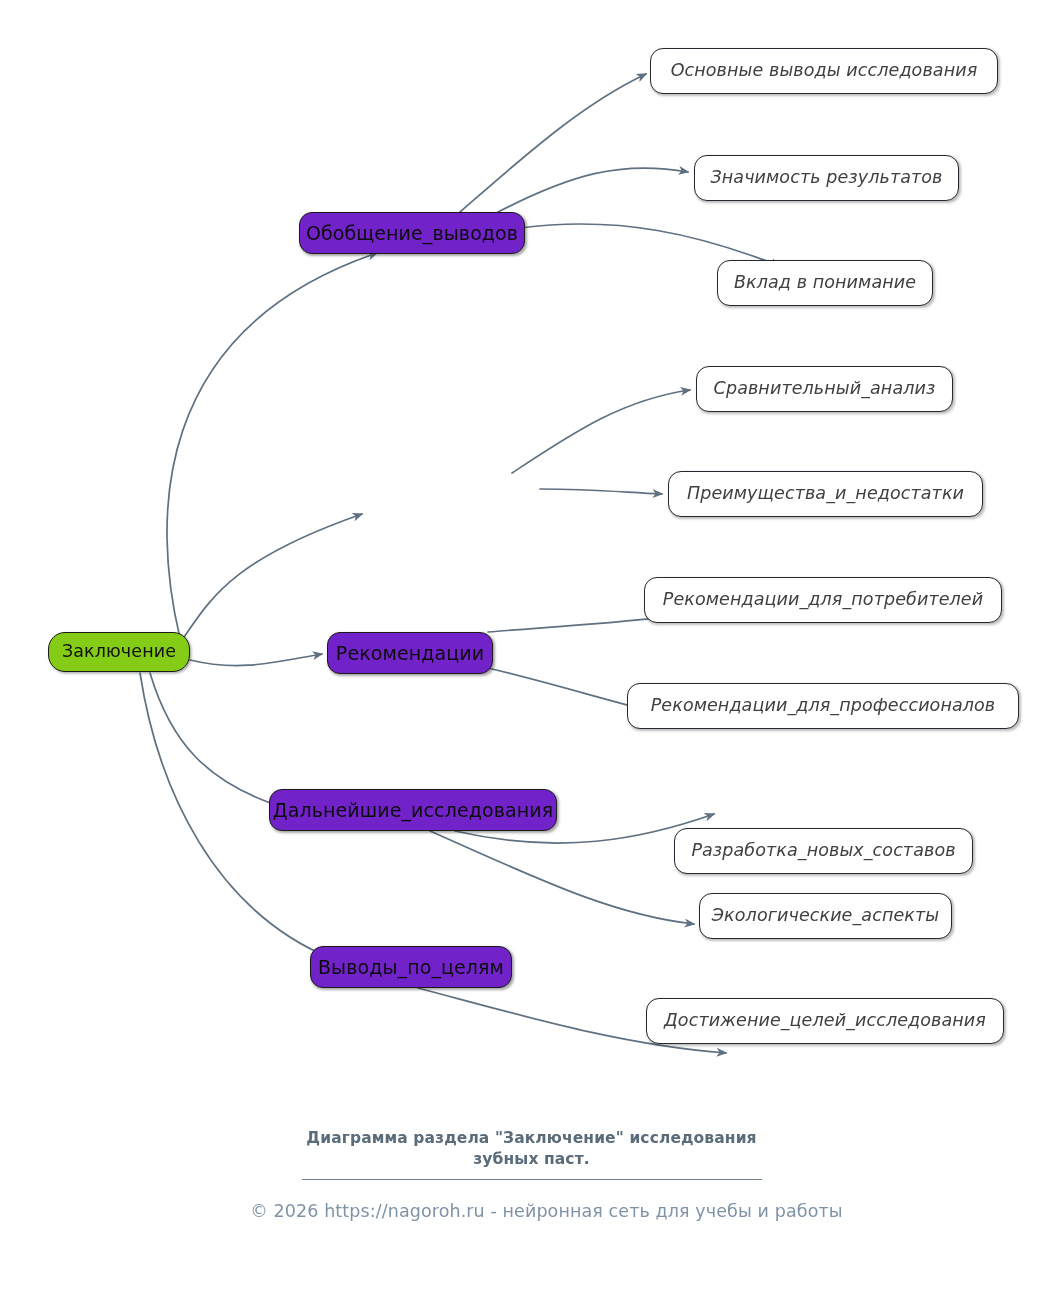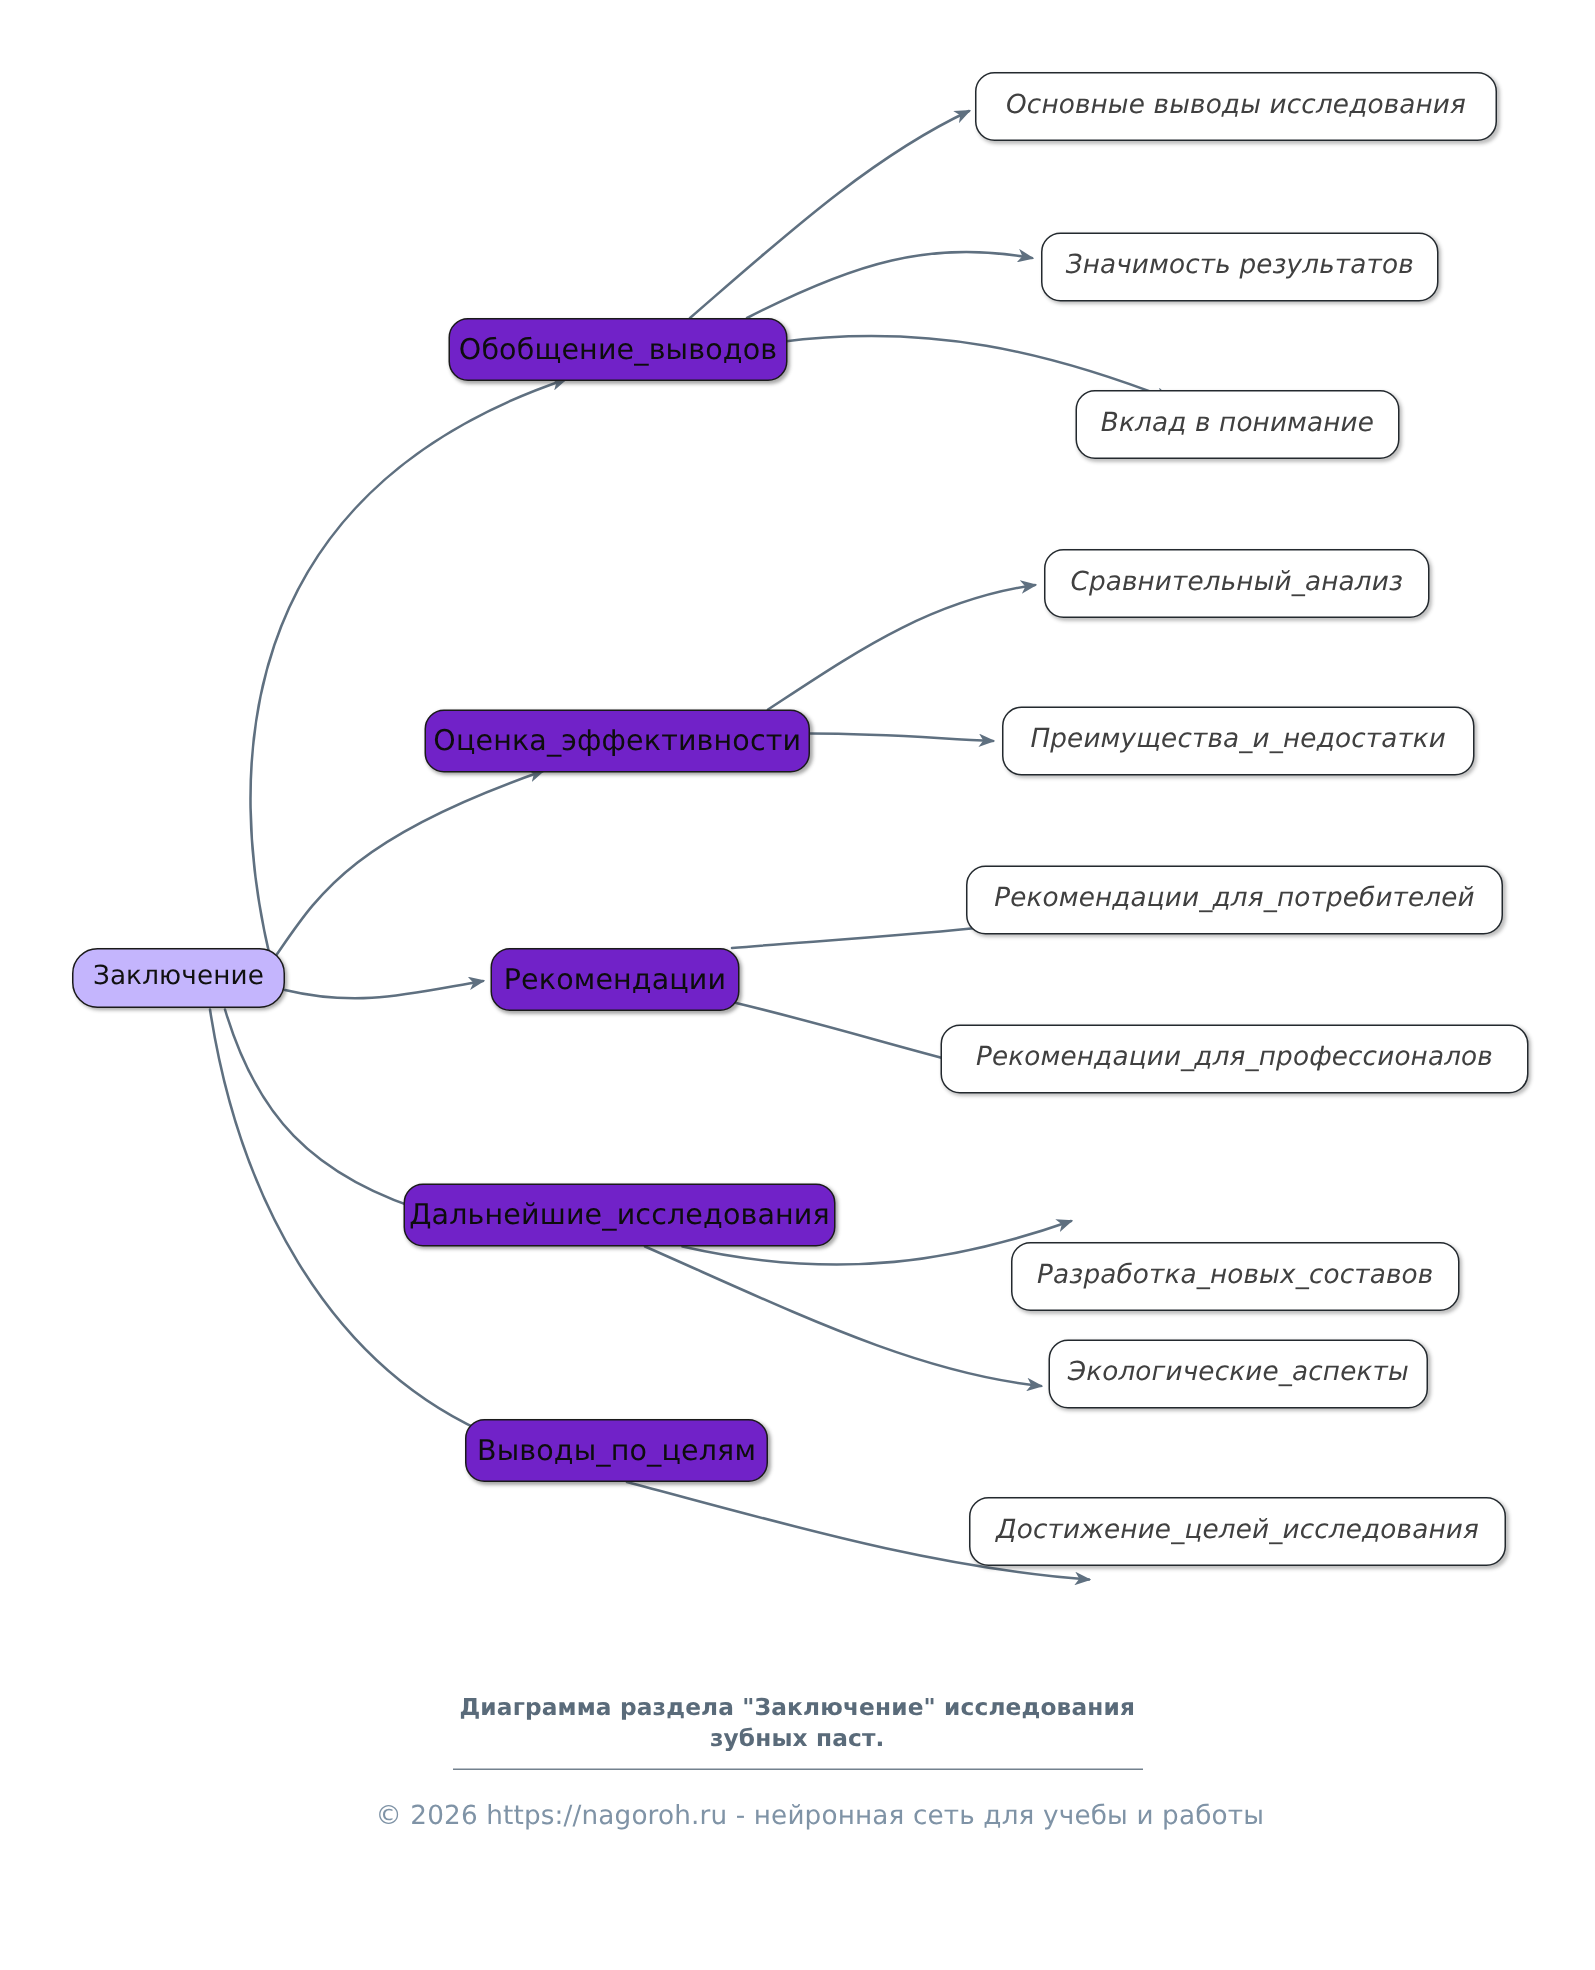--- a/index.html
+++ b/index.html
@@ -131,37 +131,34 @@
           <path d="M 540 489 C 590 489 620 492 662 494" marker-end="url(#arrowhead)" stroke-linecap="round"></path>
           <path d="M 488 632 C 570 625 690 620 786 598" marker-end="url(#arrowhead)" stroke-linecap="round"></path>
           <path d="M 488 668 C 580 690 640 712 720 726" marker-end="url(#arrowhead)" stroke-linecap="round"></path>
           <path d="M 455 831 C 560 855 640 840 714 814" marker-end="url(#arrowhead)" stroke-linecap="round"></path>
           <path d="M 430 831 C 530 875 610 915 694 924" marker-end="url(#arrowhead)" stroke-linecap="round"></path>
           <path d="M 418 988 C 520 1015 620 1045 726 1053" marker-end="url(#arrowhead)" stroke-linecap="round"></path>
         </g>
     </svg>
 
     <div id="node-layer" style="position:absolute;left:0;top:0;width:1063px;height:1100px;">
-        <div class="node root" style="left: 48px; top: 632px; width: 142px; height: 40px; background: #c4b5fd; border-radius: 17px;">
+        <div class="node root" style="left: 48px; top: 632px; width: 142px; height: 40px; background: #84cc16; border-radius: 17px;">
           <span class="node-label">Заключение</span>
         </div>
         <div class="node branch" style="left: 299px; top: 212px; width: 226px; height: 42px; background: rgb(113, 34, 200);">
           <span class="node-label">Обобщение_выводов</span>
         </div>
         <div class="node leaf" style="left: 650px; top: 48px; width: 348px; height: 46px;">
           <span class="node-label">Основные выводы исследования</span>
         </div>
         <div class="node leaf" style="left: 694px; top: 155px; width: 265px; height: 46px;">
           <span class="node-label">Значимость результатов</span>
         </div>
         <div class="node leaf" style="left: 717px; top: 260px; width: 216px; height: 46px;">
           <span class="node-label">Вклад в понимание</span>
-        </div>
-        <div class="node branch" style="left: 283px; top: 473px; width: 257px; height: 42px; background: rgb(113, 34, 200);">
-          <span class="node-label">Оценка_эффективности</span>
         </div>
         <div class="node leaf" style="left: 696px; top: 366px; width: 257px; height: 46px;">
           <span class="node-label">Сравнительный_анализ</span>
         </div>
         <div class="node leaf" style="left: 668px; top: 471px; width: 315px; height: 46px;">
           <span class="node-label">Преимущества_и_недостатки</span>
         </div>
         <div class="node branch" style="left: 327px; top: 632px; width: 166px; height: 42px; background: rgb(113, 34, 200);">
           <span class="node-label">Рекомендации</span>
         </div>

